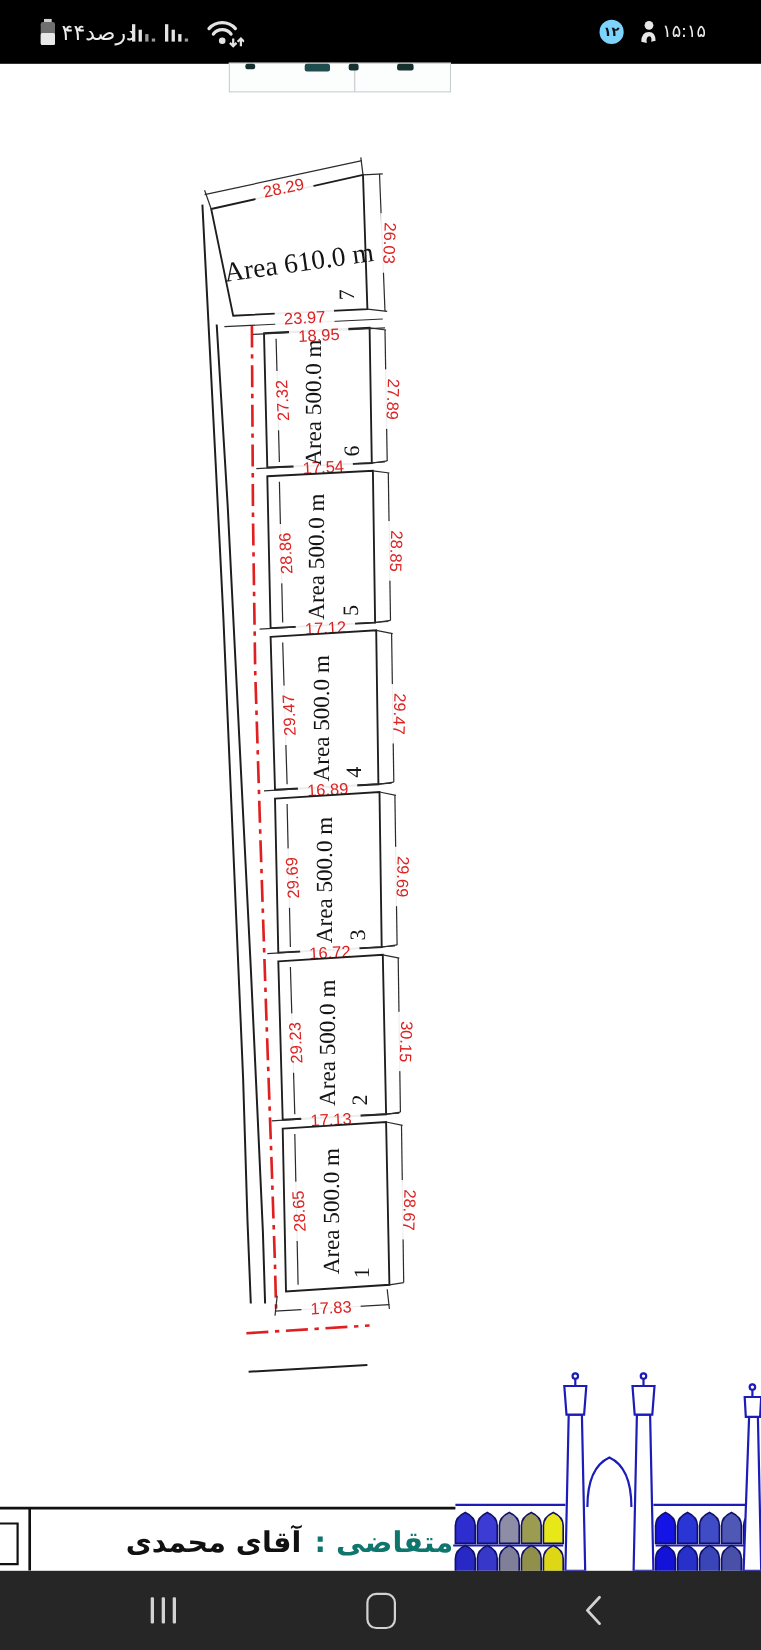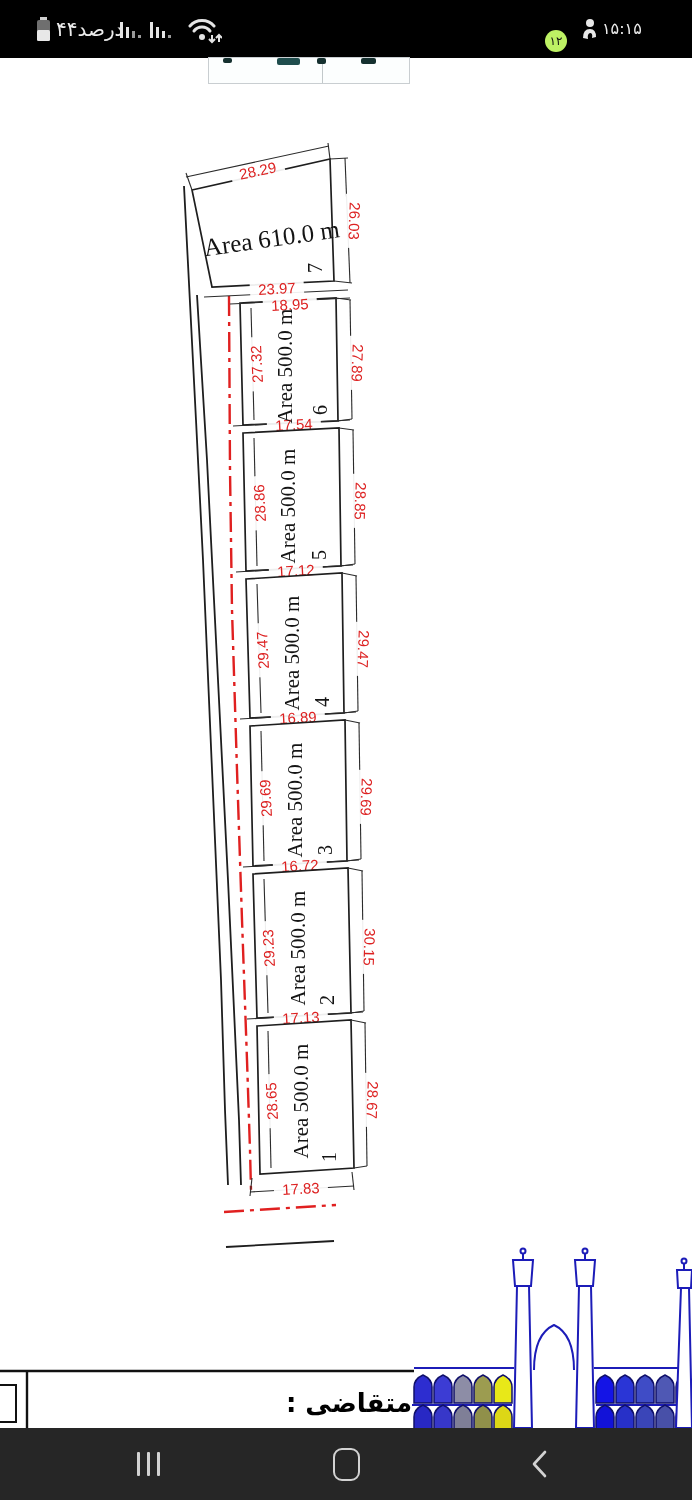--- a/index.html
+++ b/index.html
@@ -2,23 +2,23 @@
 <html><head>
 <meta charset="utf-8">
 <style>
   html,body{margin:0;padding:0;}
   body{width:692px;height:1500px;position:relative;background:#ffffff;overflow:hidden;
        font-family:"Liberation Sans",sans-serif;}
   
   .status-bar{position:absolute;left:0;top:0;width:692px;height:58px;background:#000;}
   .sb-item{position:absolute;}
   .sb-text{color:#ececec;font-family:"DejaVu Sans",sans-serif;font-size:20px;line-height:58px;}
-  .badge{position:absolute;width:22px;height:22px;border-radius:50%;background:#bef264;
-         color:#111;font-family:"DejaVu Sans",sans-serif;font-size:12px;font-weight:normal;
-         display:flex;align-items:center;justify-content:center;margin-top:12px;}
+  .badge{position:absolute;width:22px;height:22px;border-radius:50%;background:#7dd3fc;
+         color:#111;font-family:"DejaVu Sans",sans-serif;font-size:12px;font-weight:bold;
+         display:flex;align-items:center;justify-content:center;}
   
   .partial-box{position:absolute;left:208px;top:57px;width:202px;height:27px;background:#fcfefe;
                border:1px solid #c9ced1;box-sizing:border-box;}
   .partial-box .divider{position:absolute;left:113px;top:0;width:1px;height:100%;background:#c2c8ca;}
   .smudge{position:absolute;background:#15302f;border-radius:2px;}
   
   .drawing-svg{position:absolute;left:0;top:60px;width:692px;height:1368px;}
   .plot-edge{fill:none;stroke:#1e1e1e;stroke-width:1.7;}
   .thinline{stroke:#2b2b2b;stroke-width:1.1;fill:none;}
   .roadline{stroke:#1e1e1e;stroke-width:1.8;fill:none;}
@@ -32,21 +32,21 @@
   .pnum{fill:#141414;font-family:"Liberation Serif",serif;font-size:20px;
        text-anchor:middle;dominant-baseline:middle;}
   .tblock{stroke:#111;stroke-width:2.4;fill:none;}
   .mosque{stroke:#1c1cb8;stroke-width:2;fill:#ffffff;}
   .mosque-line{stroke:#1c1cb8;stroke-width:2;fill:none;}
   .arch{stroke:#10106a;stroke-width:1.5;}
   
   .title-text{position:absolute;left:60px;top:1382px;width:352px;height:42px;direction:rtl;
       display:flex;align-items:center;gap:12px;font-family:"DejaVu Sans",sans-serif;
       font-size:26px;font-weight:bold;color:#111;}
-  .title-text .lbl{color:#000000;}
+  .title-text .lbl{color:#0f766e;}
   
   .nav-bar{position:absolute;left:0;top:1428px;width:692px;height:72px;background:#262626;}
   .nav-btn{position:absolute;top:0;height:72px;display:flex;align-items:center;justify-content:center;}
   .recents{left:118px;width:60px;gap:7px;}
   .recents span{display:block;width:3px;height:24px;background:#d2d2d2;border-radius:1px;}
   .home{left:316px;width:60px;}
   .home .sq{width:23px;height:29px;border:2.5px solid #d2d2d2;border-radius:9px;}
   .back{left:510px;width:60px;}
 </style>
 </head>
@@ -362,20 +362,21 @@
       <polygon class="mosque" points="681,1288 689,1288 692,1428 676,1428"></polygon>
       <polygon class="mosque" points="677,1270 692,1270 691,1288 678,1288"></polygon>
       <line class="mosque-line" x1="684" y1="1258" x2="684" y2="1270"></line>
       <circle class="mosque" cx="684" cy="1261" r="2.5"></circle>
     </g>
   </g>
 </svg>
 
 <div class="title-text">
   <span class="lbl">متقاضی :</span>
+  <span>آقای محمدی</span>
 </div>
 
 <div class="nav-bar">
   <div class="nav-btn recents">
     <span></span>
     <span></span>
     <span></span>
   </div>
   <div class="nav-btn home">
     <div class="sq"></div>

